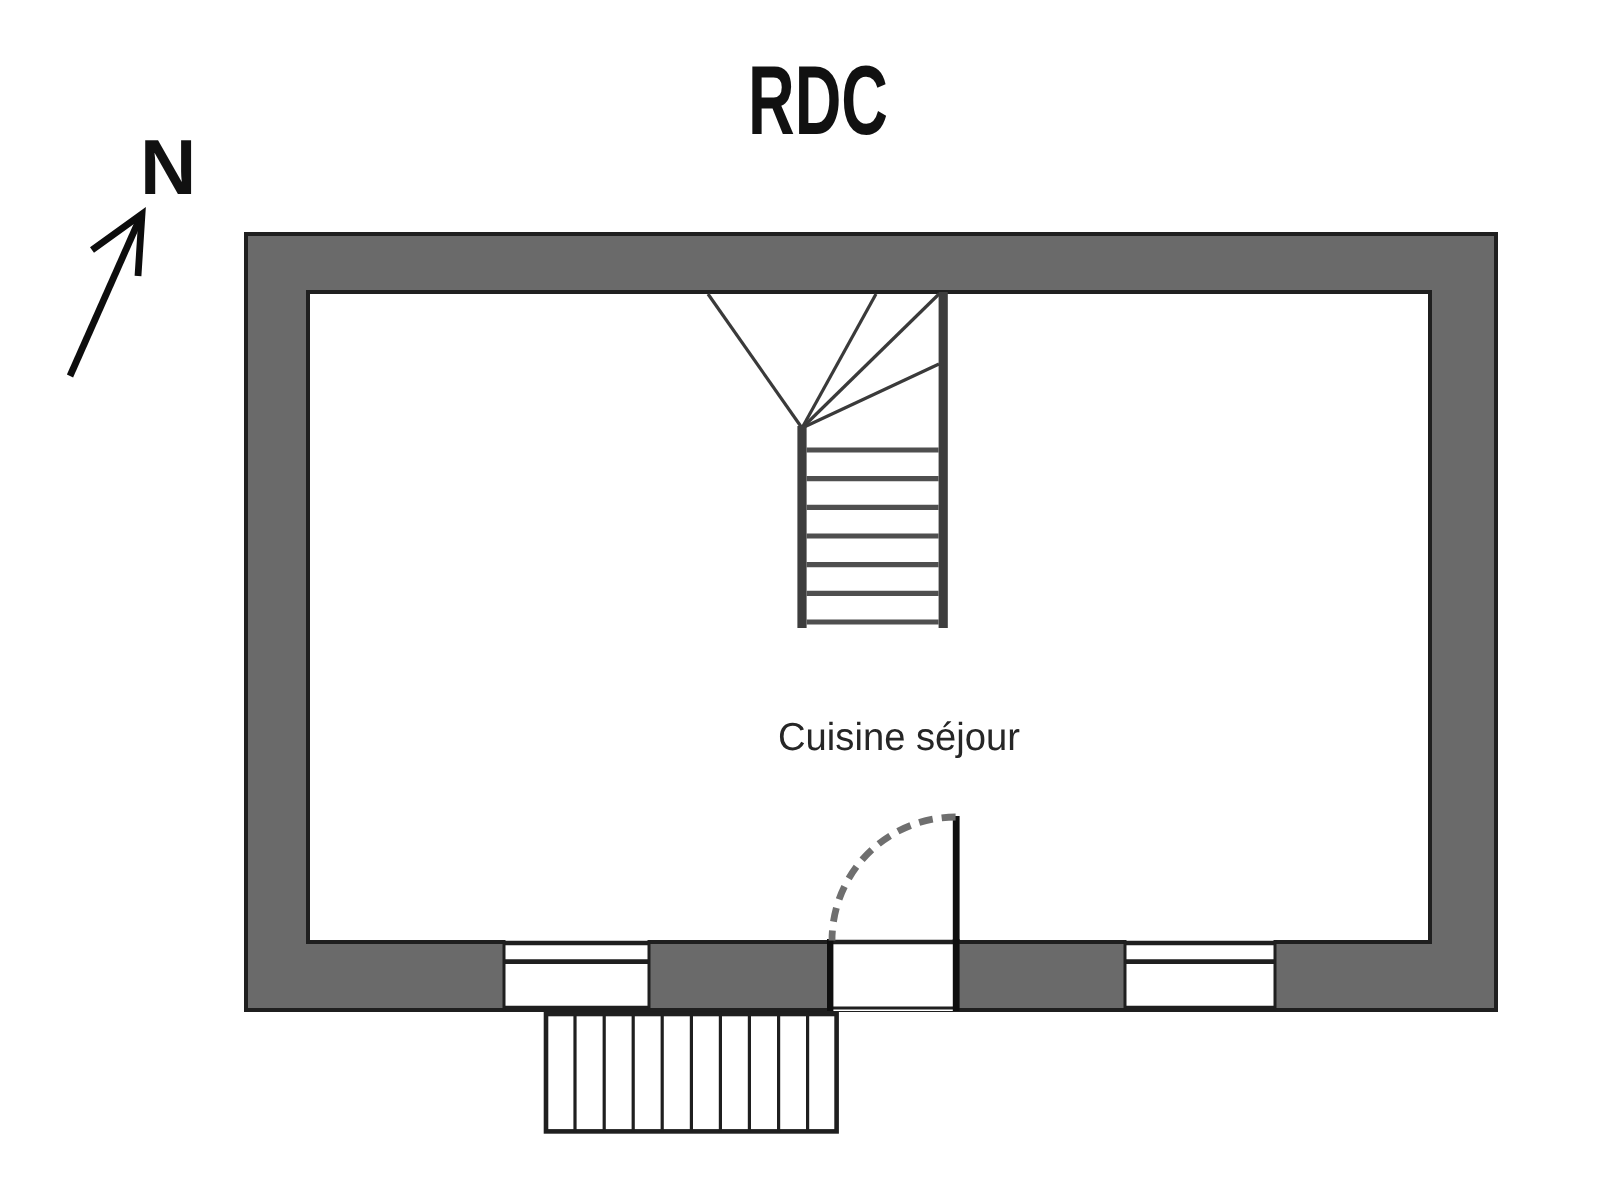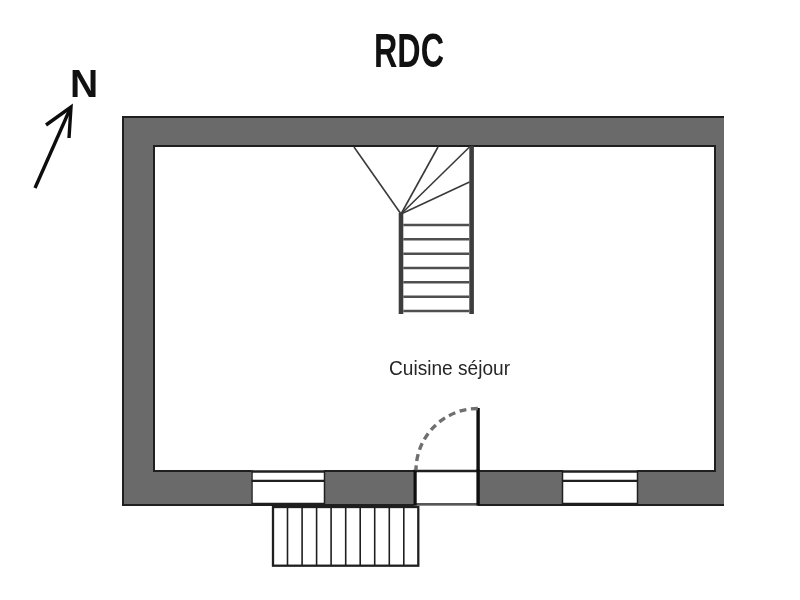--- a/index.html
+++ b/index.html
@@ -1,18 +1,18 @@
 <!DOCTYPE html>
 <html style="--background: #ffffff; --wall-fill: #6a6a6a; --outline: #1f1f1f; --stair-line: #4f4f4f; --door-arc: #6f6f6f; --text: #111111;"><head>
 <meta charset="utf-8">
 <style>
   html, body { margin: 0; padding: 0; background: #fff; }
   .page {
     position: relative;
-    width: 724px; height: 600px;
+    width: 800px; height: 600px;
     background: var(--background, #ffffff);
     font-family: "Liberation Sans", "DejaVu Sans", sans-serif;
     overflow: hidden;
   }
   svg { display: block; }
   text { fill: var(--text, #111111); }
   .title-text  { font-size: 49px; font-weight: bold; }
   .north-text  { font-size: 39px; font-weight: bold; }
   .room-text   { font-size: 19.5px; fill: #262626; }
   .walls {

